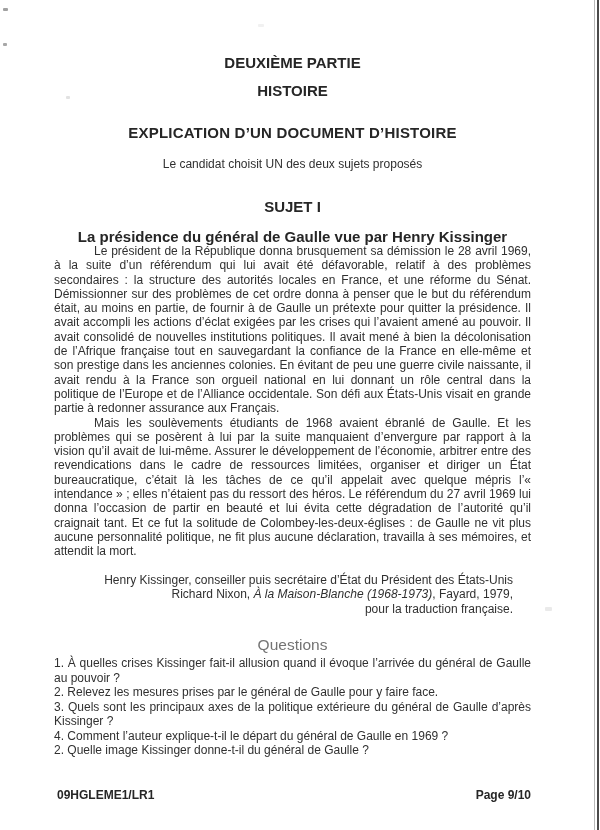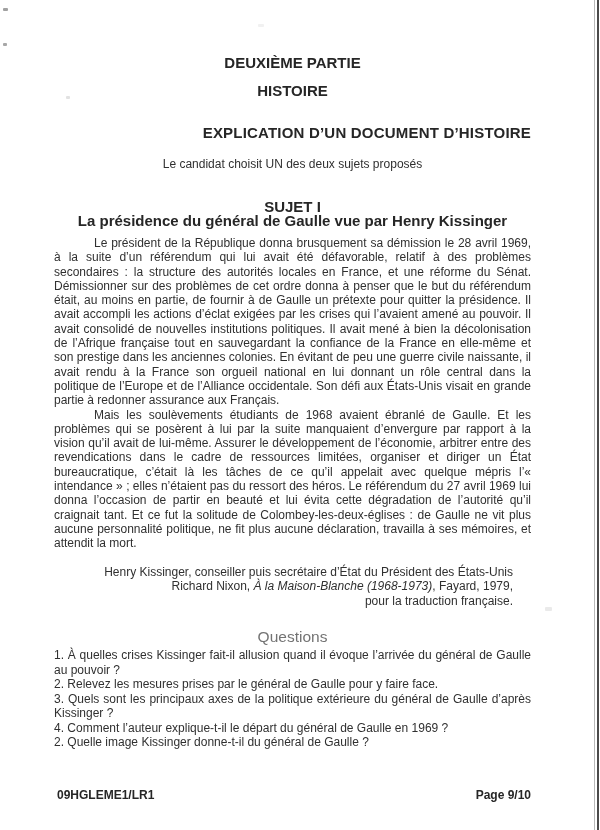--- a/index.html
+++ b/index.html
@@ -22,32 +22,32 @@
   .h-center {
     text-align: center;
     font-size: 15px;
     font-weight: bold;
     margin: 0;
     line-height: 14px;
     color: #262626;
   }
   .h-part        { margin-top: 56px; }
   .h-histoire    { margin-top: 14px; }
-  .h-explication { margin-top: 28px; letter-spacing: 0.2px; text-align: right; }
+  .h-explication { margin-top: 28px; letter-spacing: 0.2px; }
   .instruction {
     margin: 17px 0 0 0;
     text-align: center;
     font-size: 12px;
     line-height: 14px;
     font-weight: normal;
     color: #303030;
   }
   .h-sujet     { margin-top: 29px; }
-  .h-doc-title { }
-  .doc-body { margin-top: 8px; }
+  .h-doc-title { margin-top: 16px; }
+  .doc-body { }
   .doc-body p {
     margin: 0;
     font-size: 12px;
     line-height: 14.3px;
     text-align: justify;
     text-indent: 40px;
     color: #303030;
   }
   .source {
     margin: 14px 18px 0 0;

